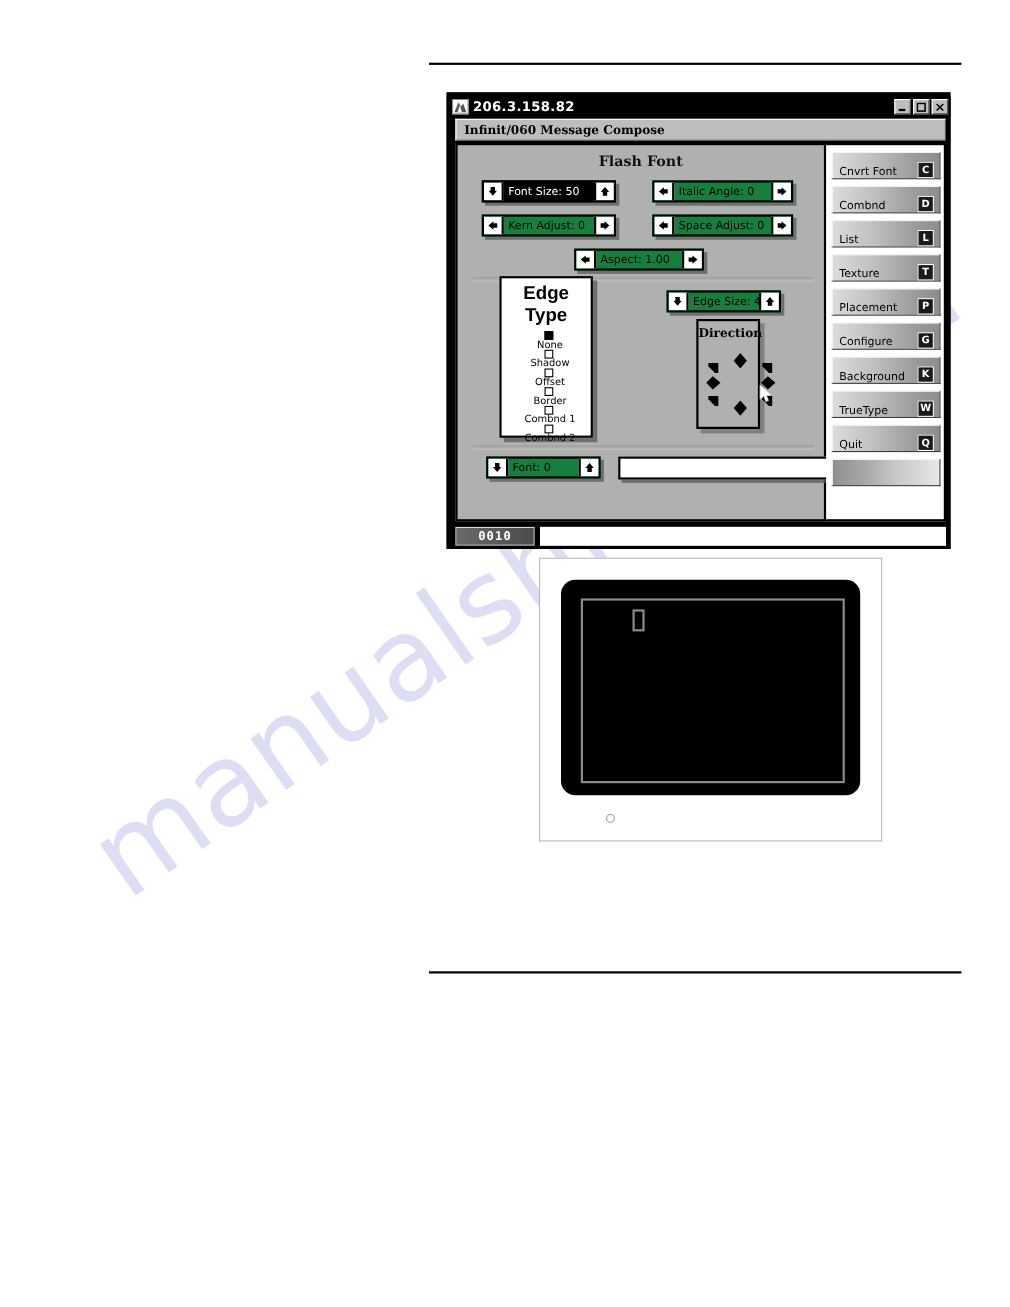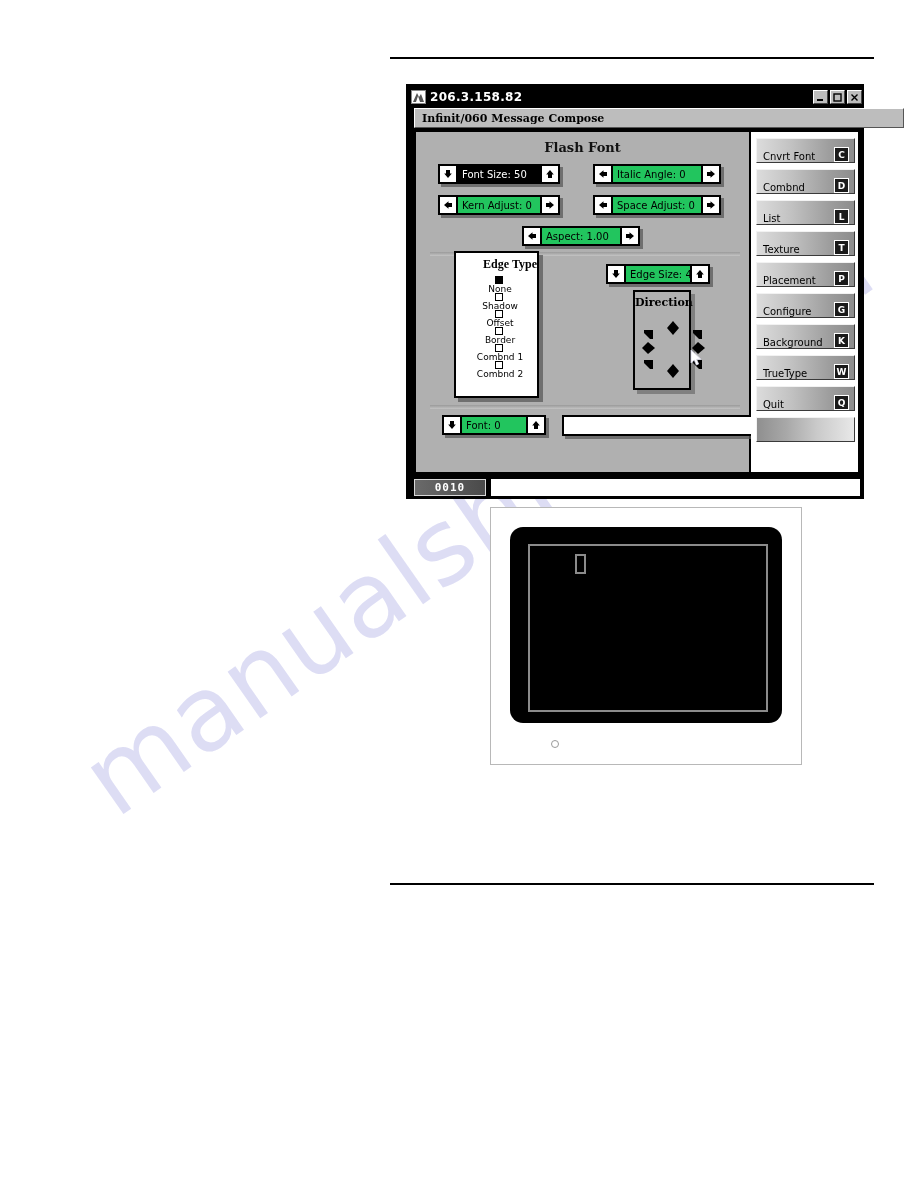--- a/index.html
+++ b/index.html
@@ -58,21 +58,21 @@
   .wbtn{
     width:15px;height:14px;background:#bdbdbd;border:1px solid #fff;
     border-right-color:#444;border-bottom-color:#444;
     margin-right:2px;position:relative;box-sizing:border-box;flex:none;
     display:flex;align-items:center;justify-content:center;
   }
   .wbtn svg{display:block;}
 
   
   #header-strip{
-    position:absolute;left:4px;top:20px;width:490px;height:20px;
+    position:absolute;left:4px;top:20px;width:446px;height:20px;
     background:#bdbdbd;border:1px solid #fff;border-right-color:#555;border-bottom-color:#555;
     box-sizing:border-box;display:flex;align-items:center;
   }
   #header-strip-label{
     font-family:"DejaVu Serif",serif;font-size:11px;font-weight:bold;
     color:#000;margin-left:7px;white-space:nowrap;
   }
 
   
   #content-row{
@@ -91,21 +91,21 @@
 
   
   #panel-title{
     position:absolute;left:0;top:8px;width:100%;text-align:center;
     font-family:"DejaVu Serif",serif;font-size:13px;font-weight:bold;color:#111;
   }
 
   
   .spinner{
     position:absolute;height:20px;box-sizing:border-box;
-    border:2px solid #000;background:#22c55e;display:flex;align-items:stretch;
+    border:2px solid #000;background:#15803d;display:flex;align-items:stretch;
     box-shadow:3px 3px 0 rgba(90,90,90,.75);
   }
   .spinner .arrow{
     width:16px;background:#fff;display:flex;align-items:center;justify-content:center;
     border-right:2px solid #000;flex:none;
   }
   .spinner .arrow.right{border-right:0;border-left:2px solid #000;}
   .spinner .sp-val{
     flex:1;display:flex;align-items:center;
     font-family:"DejaVu Sans",sans-serif;font-size:10px;color:#000;
@@ -115,22 +115,22 @@
   .spinner.inverted .sp-val{color:#fff;background:#000;}
   .spinner.inverted .arrow{background:#fff;}
 
   
   #edge-type-box{
     position:absolute;left:38px;top:119px;width:85px;height:147px;
     background:#fff;border:2px solid #000;box-sizing:border-box;
     box-shadow:4px 4px 0 rgba(95,95,95,.8);padding:4px 0 0 0;
   }
   #edge-type-title{
-    text-align:right;font-family:Liberation Serif, serif;
-    font-size:12px;font-weight:bold;color:#000;margin-bottom:4px;
+    text-align:center;font-family:Liberation Sans, sans-serif;
+    font-size:17px;font-weight:bold;color:#000;margin-bottom:4px;
   }
   .edge-item{
     display:flex;align-items:center;height:17px;padding-left:7px;
     font-family:"DejaVu Sans",sans-serif;font-size:9px;color:#000;flex-direction:column;
   }
   .edge-box{
     width:8px;height:8px;border:1px solid #000;background:#fff;
     margin-right:2px;flex:none;box-sizing:border-box;
   }
   .edge-box.checked{background:#000;}

